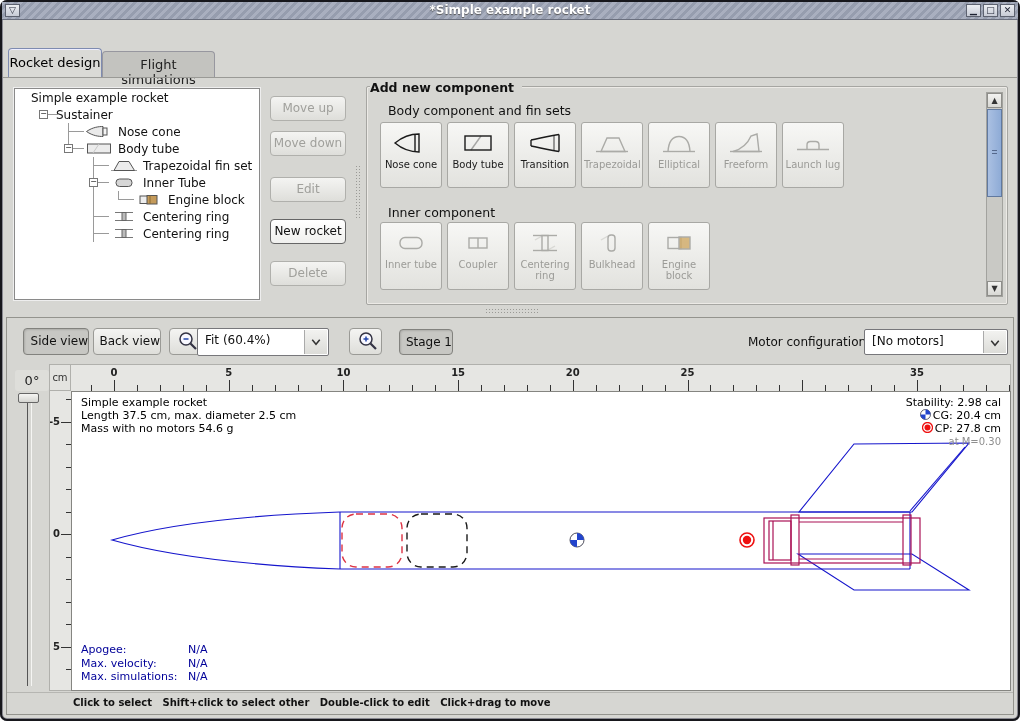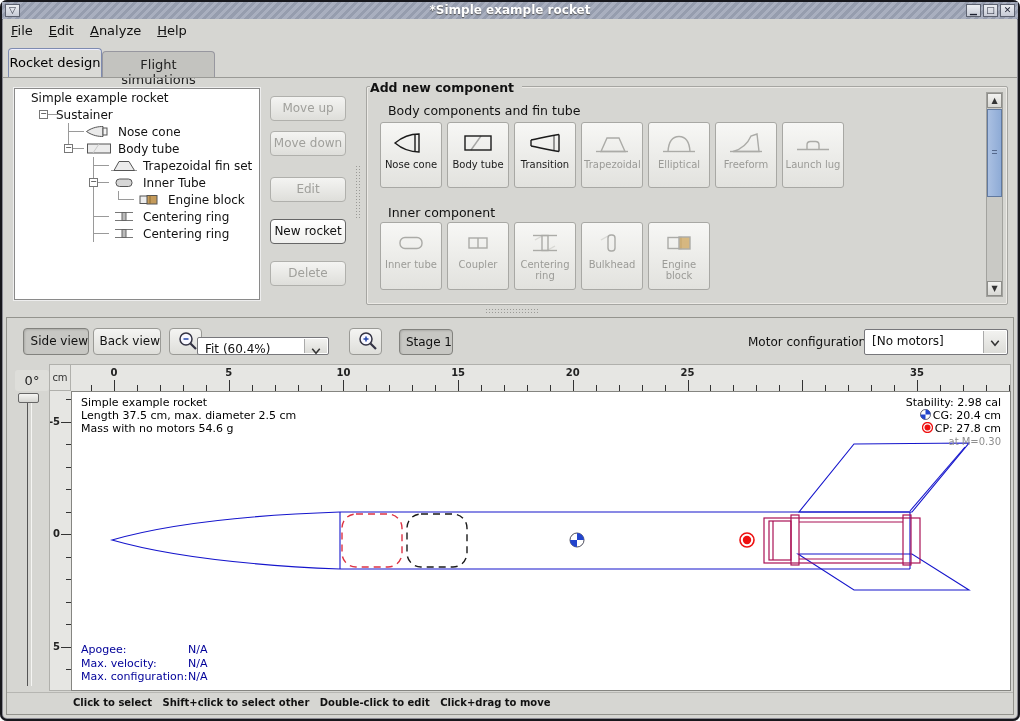--- a/index.html
+++ b/index.html
@@ -98,21 +98,20 @@
 <div class="window">
 
   <div class="titlebar">
     <div class="tb-btn" style="left:3px">▽</div>
     <div class="tb-title">*Simple example rocket</div>
     <div class="tb-btn" style="right:37px">▁</div>
     <div class="tb-btn" style="right:20px">□</div>
     <div class="tb-btn" style="right:3px">✕</div>
   </div>
 
-  <div class="menubar" id="menubar"><span class="menu-item"><u>F</u>ile</span><span class="menu-item"><u>E</u>dit</span><span class="menu-item"><u>A</u>nalyze</span><span class="menu-item"><u>H</u>elp</span></div>
 
   <div class="tabbar">
     <div class="tab active">Rocket design</div>
     <div class="tab inactive">Flight simulations</div>
   </div>
   <div class="tabline"></div>
 
   <div class="tree" id="tree">
       <div class="trow">
         <span>Simple example rocket</span>
@@ -206,21 +205,21 @@
       <div class="abtn disabled" style="top: 177px;">Edit</div>
       <div class="abtn primary" style="top: 219px;">New rocket</div>
       <div class="abtn disabled" style="top: 261px;">Delete</div>
     </div>
 
   <div class="vsplit"></div>
   <div class="hsplit"></div>
 
   <div class="groupbox"></div>
   <div class="legend">Add new component</div>
-  <div class="seclabel" style="left:388px;top:103px">Body components and fin tube</div>
+  <div class="seclabel" style="left:388px;top:103px">Body component and fin sets</div>
   <div id="cgroup0">
       <div class="cbtn" style="left: 380px; top: 122px; height: 66px;">
         <svg viewBox="0 0 40 30" width="40" height="30" fill="none" stroke-width="1.4">
           <g stroke="inherit">
             <path d="M4,15 C13,7.5 21,6 28,6 L28,24 C21,24 13,22.5 4,15 Z"></path>
             <line x1="24" y1="6.5" x2="24" y2="23.5"></line>
           </g>
         </svg>
         <div class="clabel">Nose cone</div>
       </div>
@@ -342,21 +341,21 @@
   <div class="lower">
     <div class="tbtn pressed" style="left:4px;top:10px;width:66px;height:27px;line-height:25px">Side view</div>
     <div class="tbtn" style="left:74px;top:10px;width:68px;height:27px;line-height:25px">Back view</div>
     <div class="tbtn" style="left:150px;top:10px;width:33px;height:27px">
       <svg width="26" height="26" viewBox="0 0 26 26">
         <circle cx="11" cy="10" r="6" fill="#f8f8ff" stroke="#334" stroke-width="1.5"></circle>
         <line x1="15.5" y1="14.5" x2="21" y2="20" stroke="#334" stroke-width="2.2"></line>
         <line x1="8.5" y1="10" x2="13.5" y2="10" stroke="#2244aa" stroke-width="1.5"></line>
       </svg>
     </div>
-    <div class="combo" style="left:190px;top:19px;width:132px;height:18px">
+    <div class="combo" style="left:190px;top:10px;width:132px;height:28px">
       <div class="cval">Fit (60.4%)</div>
       <div class="carr"><svg width="12" height="12" viewBox="0 0 16 16">
             <path d="M3,5 L8,11 L13,5" fill="none" stroke="#333" stroke-width="2"></path>
           </svg></div>
     </div>
     <div class="tbtn" style="left:330px;top:10px;width:33px;height:27px">
       <svg width="26" height="26" viewBox="0 0 26 26">
         <circle cx="11" cy="10" r="6" fill="#f8f8ff" stroke="#334" stroke-width="1.5"></circle>
         <line x1="15.5" y1="14.5" x2="21" y2="20" stroke="#334" stroke-width="2.2"></line>
         <line x1="8.5" y1="10" x2="13.5" y2="10" stroke="#2244aa" stroke-width="1.5"></line>
@@ -491,19 +490,19 @@
             </svg><span>CG:</span> <span>20.4 cm</span></div>
         <div><svg width="11" height="11" viewBox="0 0 11 11">
               <circle cx="5.5" cy="5.5" r="5" fill="none" style="stroke:var(--cp-color)" stroke-width="1.3"></circle>
               <circle cx="5.5" cy="5.5" r="3" style="fill:var(--cp-color)"></circle>
             </svg><span>CP:</span> <span>27.8 cm</span></div>
         <div class="mach">at M=0.30</div>
       </div>
       <div class="flight" id="flightBlock">
           <div><span class="fl">Apogee:</span><span>N/A</span></div>
           <div><span class="fl">Max. velocity:</span><span>N/A</span></div>
-          <div><span class="fl">Max. configuration:</span><span>N/A</span></div>
+          <div><span class="fl">Max. simulations:</span><span>N/A</span></div>
         </div>
     </div>
 
     <div class="statusbar" id="statusbar">Click to select   Shift+click to select other   Double-click to edit   Click+drag to move</div>
   </div>
 </div>
 
 </body></html>

